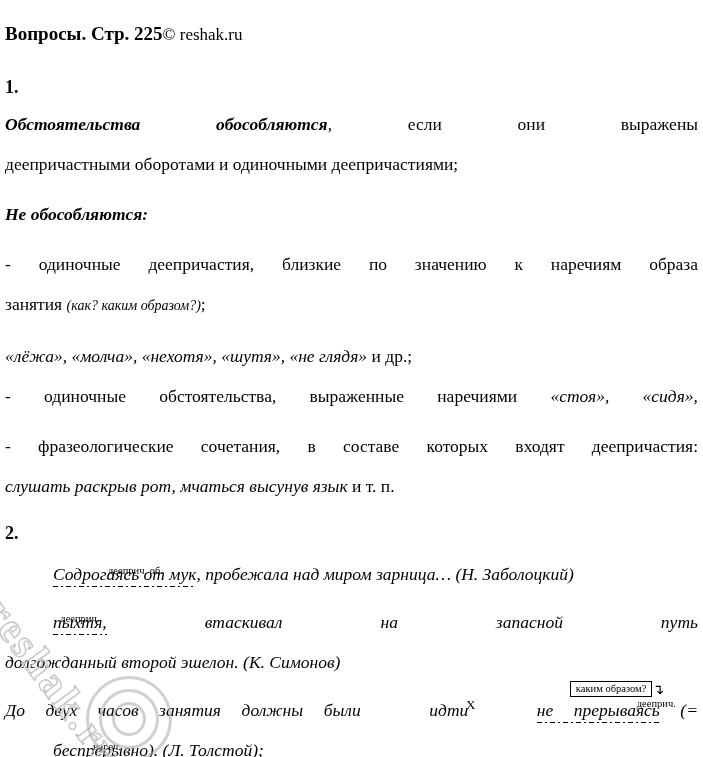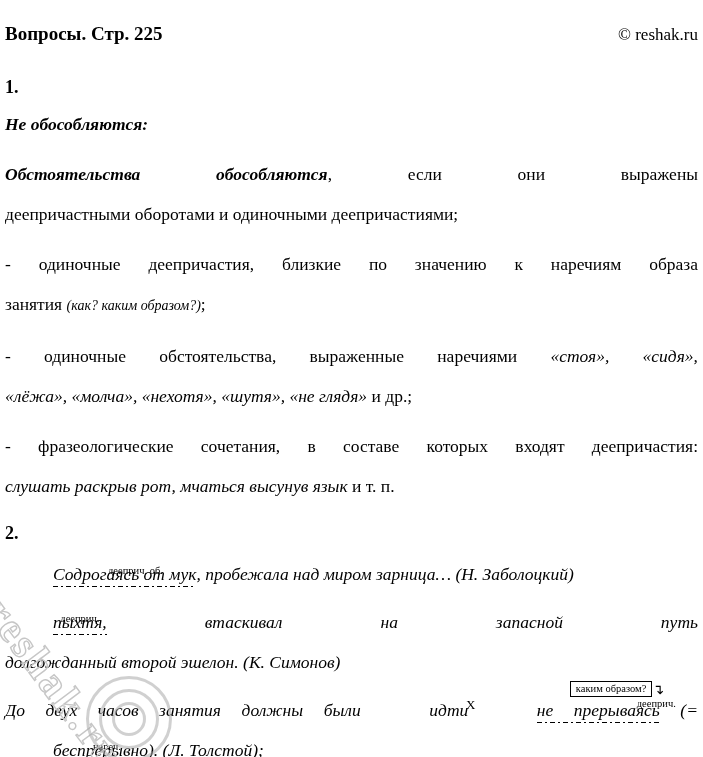--- a/index.html
+++ b/index.html
@@ -6,21 +6,21 @@
   body {
     width: 703px; height: 757px;
     background: #ffffff;
     color: #000;
     font-family: "Liberation Serif", serif;
     overflow: hidden;
     position: relative;
   }
   .page { position: relative; padding: 6px 5px 0 5px; z-index: 1; }
 
-  .hdr { display: flex; justify-content: space-between; align-items: baseline; line-height: 26px; }
+  .hdr { display: flex; justify-content: flex-start; align-items: baseline; line-height: 26px; }
   .hdr-title { font-weight: bold; font-size: 19px; }
   .hdr-copy  { font-size: 17px; margin-top: 16px; }
 
   .num  { font-weight: bold; font-size: 18px; line-height: 34px; }
   .num1 { margin-top: 22px; }
   .num2 { margin-top: 8px; margin-bottom: 4px; }
 
   .para   { margin: 0 0 10px 0; font-size: 17.5px; }
   .s2para { margin: 0 0 8px 0; }
   .line { display: block; line-height: 40px; }
@@ -70,36 +70,36 @@
 <div class="page">
 
   <div class="hdr">
     <span class="hdr-title">Вопросы. Стр. 225</span>
     <span class="hdr-copy">© reshak.ru</span>
   </div>
 
   <div class="num num1">1.</div>
 
   <div class="para">
-    <div class="line bi">Не обособляются:</div>
+    <div class="line j"><span class="bi">Обстоятельства обособляются</span><span>, если они выражены</span></div>
+    <div class="line">деепричастными оборотами и одиночными деепричастиями;</div>
   </div>
 
   <div class="para">
-    <div class="line j"><span class="bi">Обстоятельства обособляются</span><span>, если они выражены</span></div>
-    <div class="line">деепричастными оборотами и одиночными деепричастиями;</div>
+    <div class="line bi">Не обособляются:</div>
   </div>
 
   <div class="para">
     <div class="line j">- одиночные деепричастия, близкие по значению к наречиям образа</div>
     <div class="line"><span>занятия </span><span class="small-q">(как? каким образом?)</span><span>;</span></div>
   </div>
 
   <div class="para">
+    <div class="line"><span class="it">«лёжа», «молча», «нехотя», «шутя», «не глядя»</span><span> и др.;</span></div>
     <div class="line j"><span>- одиночные обстоятельства, выраженные наречиями </span><span class="it">«стоя», «сидя»,</span></div>
-    <div class="line"><span class="it">«лёжа», «молча», «нехотя», «шутя», «не глядя»</span><span> и др.;</span></div>
   </div>
 
   <div class="para">
     <div class="line j">- фразеологические сочетания, в составе которых входят деепричастия:</div>
     <div class="line"><span class="it">слушать раскрыв рот, мчаться высунув язык</span><span> и т. п.</span></div>
   </div>
 
   <div class="num num2">2.</div>
 
   <div class="para s2para">

